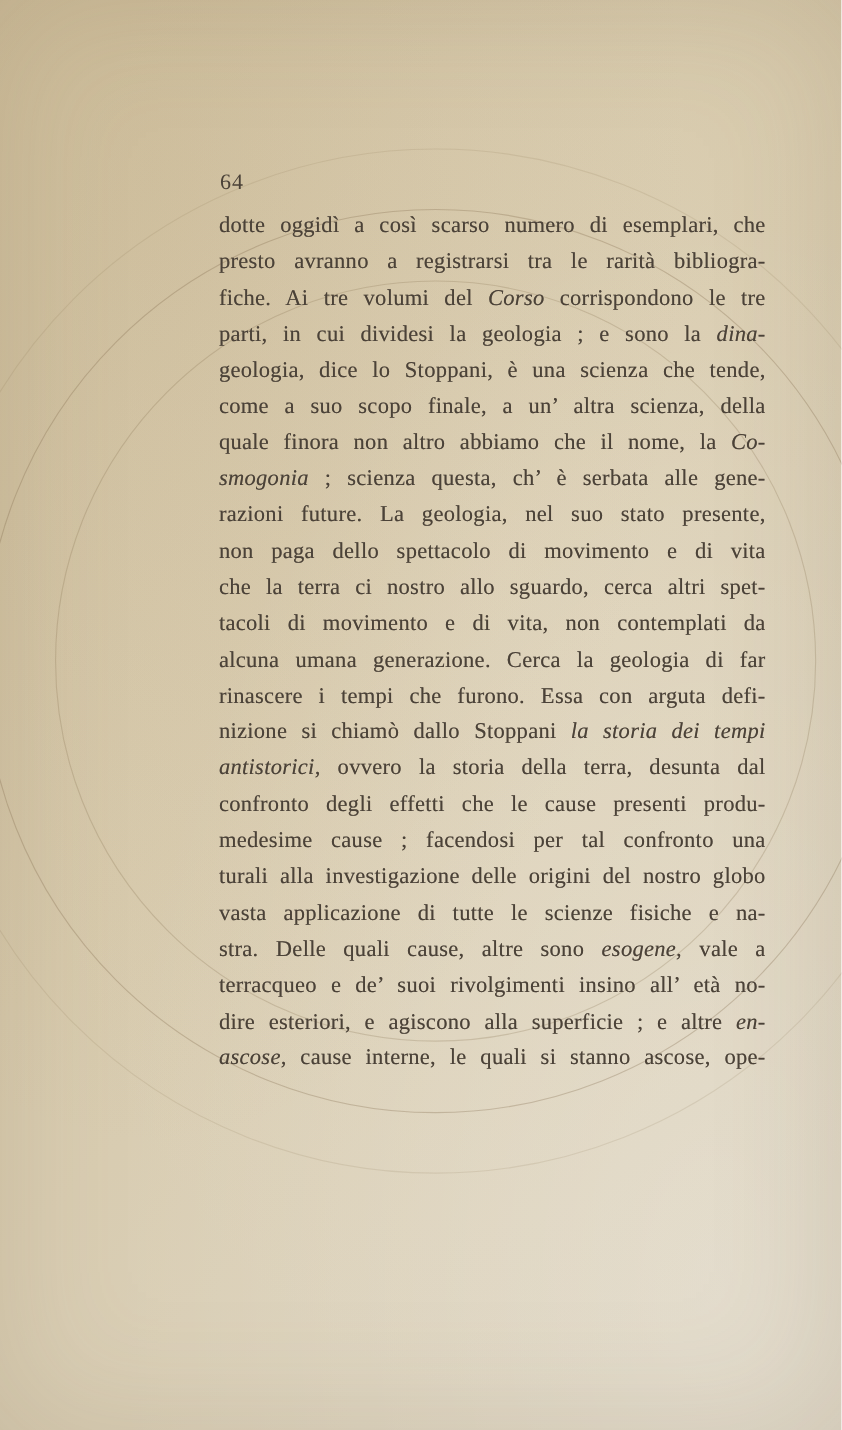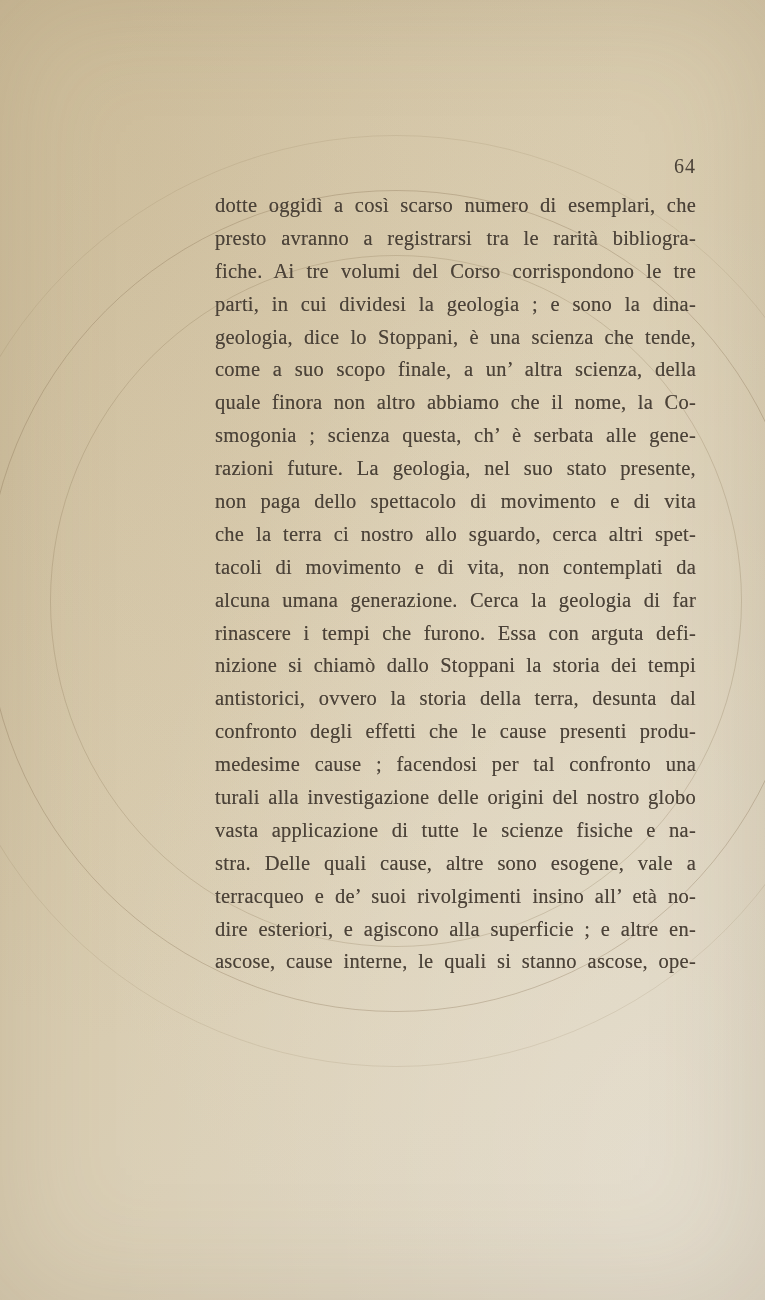--- a/index.html
+++ b/index.html
@@ -29,21 +29,21 @@
     pointer-events: none;
   }
   .arc-outer  { left: -15px;  top: 190px; width: 820px; height: 820px; }
   .arc-inner  { left: 50px;   top: 255px; width: 690px; height: 690px; border-color: rgba(125,104,72,0.24); }
   .arc-faint  { left: -70px;  top: 135px; width: 930px; height: 930px; border-color: rgba(125,104,72,0.14); }
   .page-number {
     position: absolute;
     left: 200px;
     top: 155px;
     width: 496px;
-    text-align: right;
+    text-align: left;
     font-size: 20px;
     color: #4b4238;
     letter-spacing: 1px;
   }
   .paragraph {
     position: absolute;
     left: 199px;
     top: 189px;
     width: 497px;
     color: #4b4238;
@@ -52,24 +52,23 @@
     font-size: 20.5px;
     line-height: 32.9px;
     height: 32.9px;
     letter-spacing: 0.25px;
     word-spacing: 1.5px;
     text-align: justify;
     text-align-last: justify;
     white-space: normal;
     overflow: visible;
     text-shadow: 0 0 0.5px rgba(75,66,56,0.55);
-    margin-left: 16px;
   }
   .seg { font-style: normal; }
-  .seg.italic { }
+  .seg.italic { font-style: italic; }
 </style>
 </head>
 <body>
 
 <div class="scan-page">
   <div class="stamp-arc arc-faint"></div>
   <div class="stamp-arc arc-outer"></div>
   <div class="stamp-arc arc-inner"></div>
 
   <div class="page-number">64</div>

